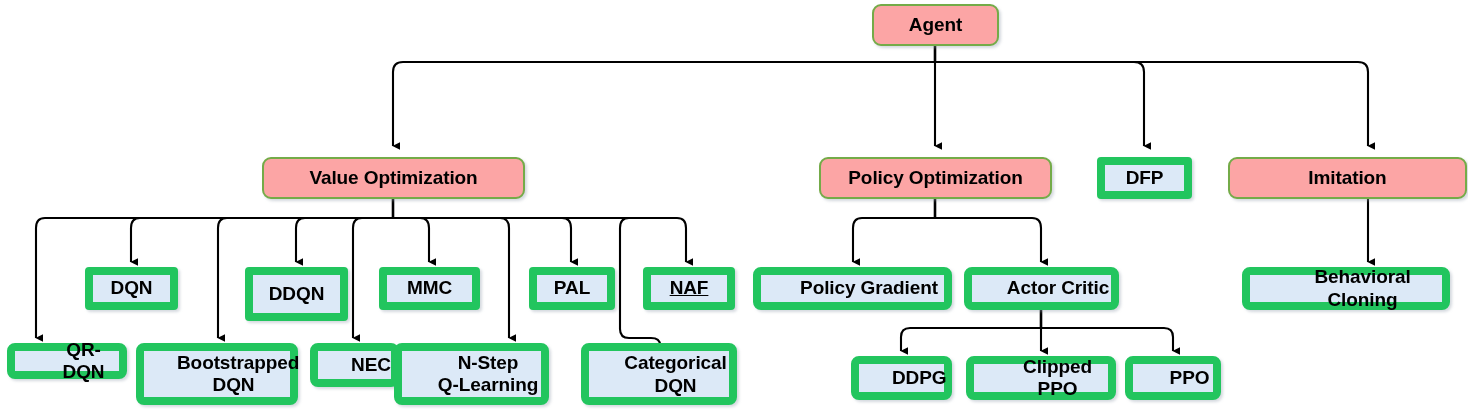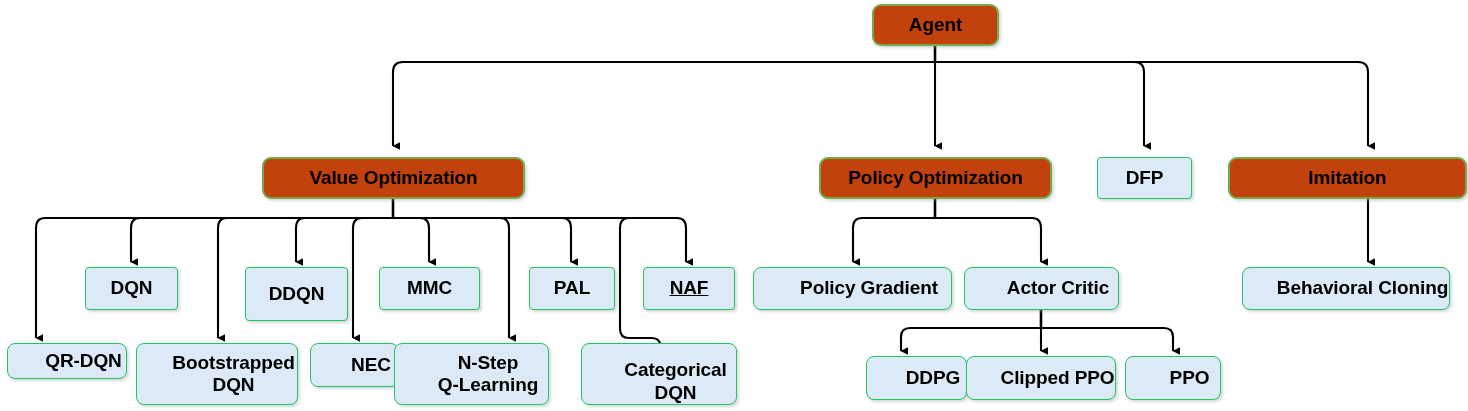--- a/index.html
+++ b/index.html
@@ -31,27 +31,27 @@
     justify-content: center;
     text-align: center;
     font-weight: bold;
     color: #000000;
     line-height: 1.18;
     letter-spacing: -0.1px;
     z-index: 2;
     box-shadow: 2px 2px 3px rgba(150,160,175,0.40);
   }
   .node.green {
-    background: #c2410c;
+    background: #fca5a5;
     border: 2.5px solid #74ab48;
     border-radius: 9px;
   }
   .node.blue {
     background: #dce9f7;
-    border: 1px solid #22c55e;
+    border: 8px solid #22c55e;
     border-radius: 4px;
   }
   .node.blue.soft { border-radius: 8px; padding-left: 33px; }
   .node .lbl { display: block; width: 100%; white-space: pre-line; }
 </style>
 </head>
 <body>
 
 <div id="canvas">
 
@@ -164,21 +164,21 @@
   <div class="node blue soft" style="left:394px; top:343px; width:155px; height:62px; font-size:19px;">
     <span class="lbl">N-Step
 Q-Learning</span>
   </div>
 
   <div class="node blue soft" style="left:581px; top:343px; width:156px; height:62px; font-size:19px;align-items:flex-end;">
     <span class="lbl">Categorical
 DQN</span>
   </div>
 
-  <div class="node blue soft" style="left:851px; top:356px; width:101px; height:44px; font-size:19px;margin-left:15px;">
+  <div class="node blue soft" style="left:851px; top:356px; width:101px; height:44px; font-size:19px;">
     <span class="lbl">DDPG</span>
   </div>
 
   <div class="node blue soft" style="left:966px; top:356px; width:150px; height:44px; font-size:19px;">
     <span class="lbl">Clipped PPO</span>
   </div>
 
   <div class="node blue soft" style="left:1125px; top:356px; width:96px; height:44px; font-size:19px;">
     <span class="lbl">PPO</span>
   </div>

